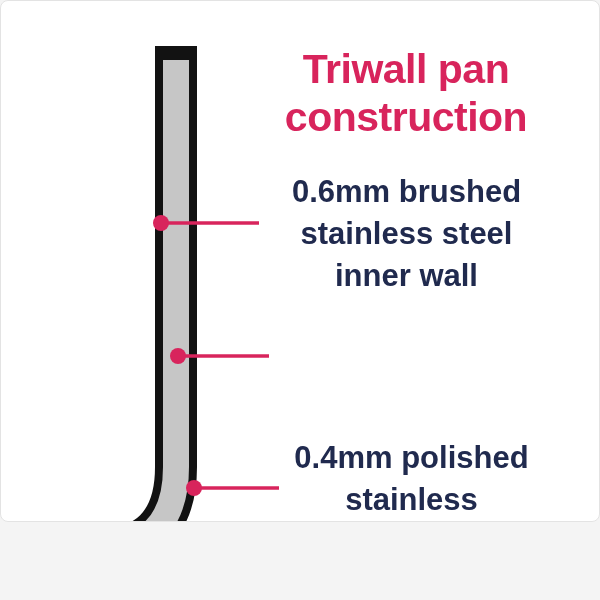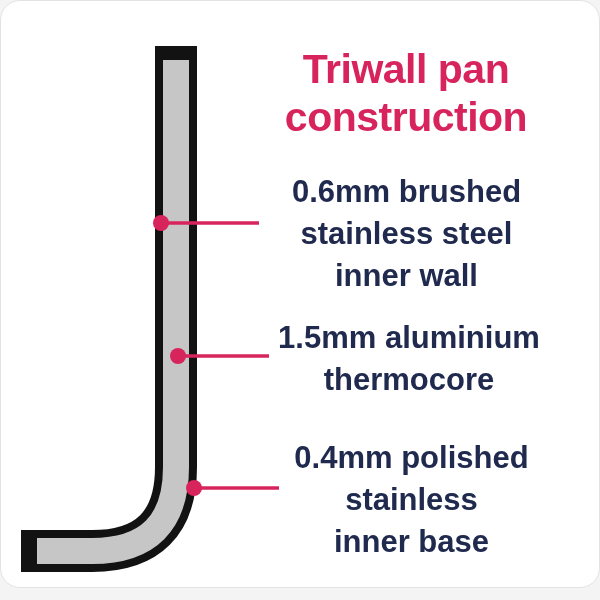--- a/index.html
+++ b/index.html
@@ -4,24 +4,24 @@
 <style>
   html, body {
     margin: 0;
     padding: 0;
     background: #f4f4f4;
     font-family: "Liberation Sans", sans-serif;
   }
   .page {
     position: relative;
     width: 600px;
-    height: 588px;
+    height: 522px;
     background: var(--background, #ffffff);
     border: 1px solid var(--border, #e3e3e3);
-    border-radius: 20px;
+    border-radius: 8px;
     box-sizing: border-box;
     overflow: hidden;
   }
   .diagram-svg {
     position: absolute;
     left: 0;
     top: 0;
     width: 600px;
     height: 600px;
   }
@@ -76,20 +76,18 @@
     <circle class="accent-dot" cx="193" cy="487" r="8"></circle>
   </svg>
 
   <div class="page-title">Triwall pan
 construction</div>
 
   <div class="callout-label label-inner-wall">0.6mm brushed
 stainless steel
 inner wall</div>
 
-  <div class="callout-label label-thermocore">1.5mm aluminium
-thermocore</div>
 
   <div class="callout-label label-base">0.4mm polished
 stainless
 inner base</div>
 
 </div>
 
 </body></html>

